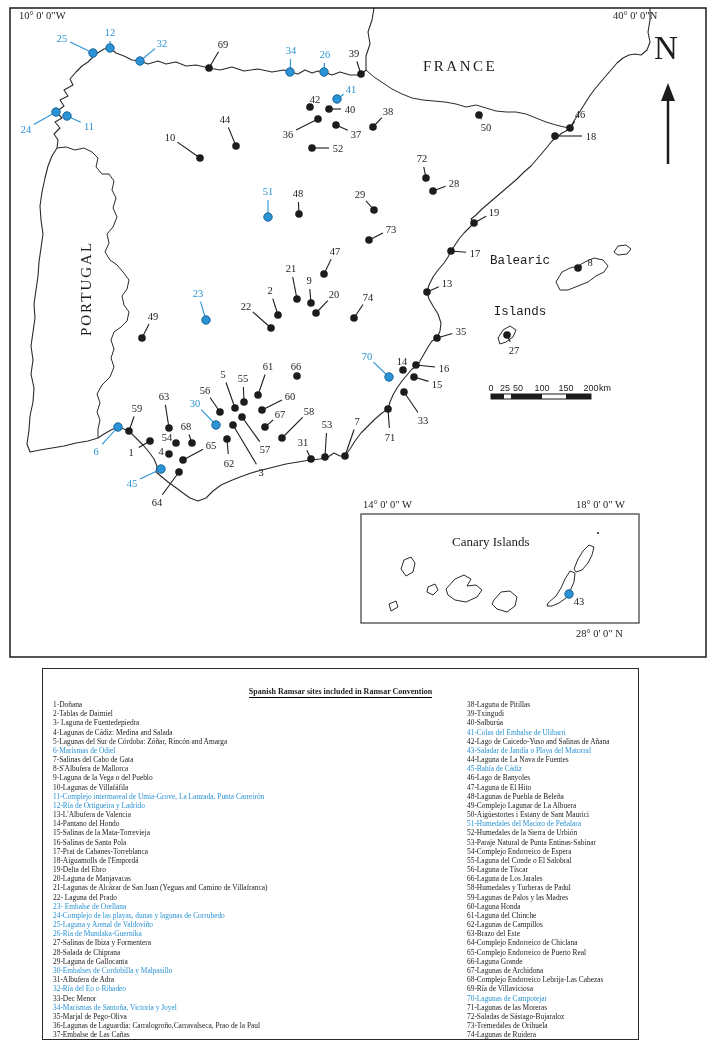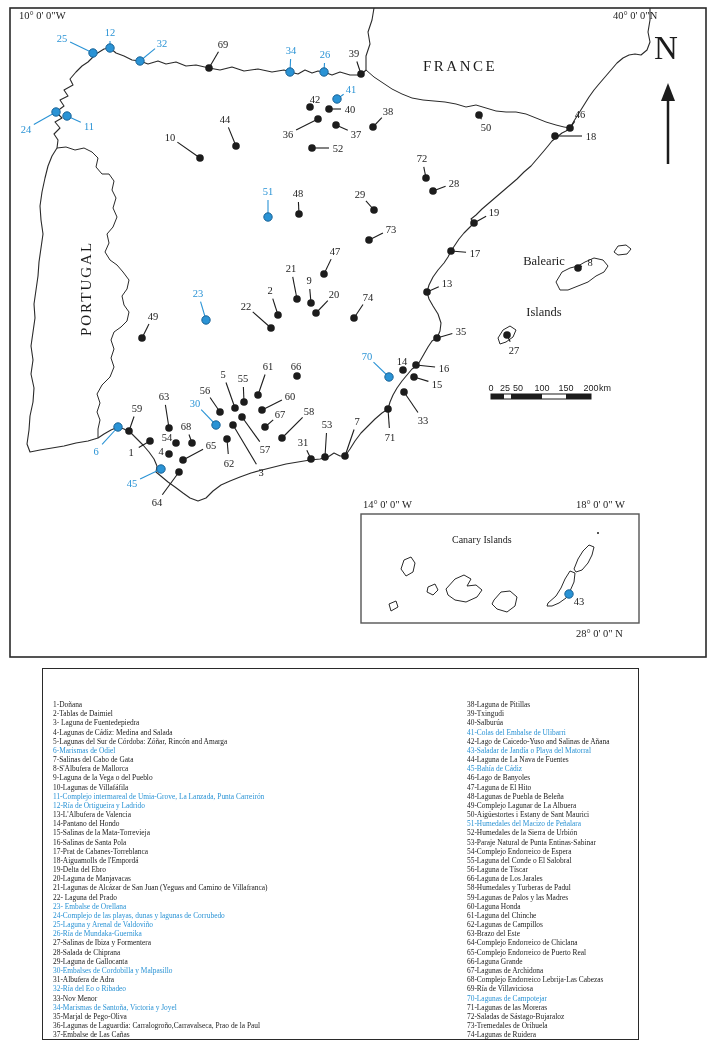--- a/index.html
+++ b/index.html
@@ -4,21 +4,21 @@
 <style>
   html,body{margin:0;padding:0;background:#fff;}
   #figure{position:relative;width:714px;height:1047px;background:#fff;overflow:hidden;
           font-family:"Liberation Serif", serif;color:#1c1c1c;}
   #map-svg{position:absolute;left:0;top:0;}
   .maplabel{position:absolute;white-space:pre;color:#1c1c1c;}
   .coord{font-size:10.5px;}
   .france{font-size:15px;letter-spacing:2.5px;margin-left:11px;}
   .portugal{font-size:15px;letter-spacing:2px;transform:rotate(-90deg);text-align:center;width:160px;}
   .balearic{font-size:12.5px;text-align:center;line-height:17px;}
-  .canary{font-size:10px;}
+  .canary{font-size:13px;}
   .northN{font-size:33px;}
   #legend-box{position:absolute;left:42px;top:668px;width:595px;height:370px;
               border:1px solid #2a2a2a;background:#fff;}
   #legend-title-wrap{position:absolute;left:0;top:11px;width:100%;text-align:center;}
   #legend-title{display:inline-block;font-size:8px;font-weight:bold;
                 border-bottom:1px solid #000;padding-bottom:1px;}
   .lg-col{position:absolute;top:31px;}
   #col-left{left:10px;}
   #col-right{left:424px;}
   .lg-item{font-size:7.4px;line-height:9.17px;white-space:nowrap;color:#1c1c1c;}
@@ -293,30 +293,33 @@
       <text x="566" y="391" text-anchor="middle" font-size="9" font-family="&quot;Liberation Sans&quot;, sans-serif" fill="#1c1c1c">150</text>
       <text x="591" y="391" text-anchor="middle" font-size="9" font-family="&quot;Liberation Sans&quot;, sans-serif" fill="#1c1c1c">200</text>
       <text x="599" y="391" font-size="9" font-family="&quot;Liberation Sans&quot;, sans-serif" fill="#1c1c1c">km</text>
     </svg>
 
   <div class="maplabel coord" style="left:19px;top:10px;">10° 0' 0"W</div>
   <div class="maplabel coord" style="left:613px;top:10px;">40° 0' 0"N</div>
   <div class="maplabel northN" style="left:654px;top:30px;">N</div>
   <div class="maplabel france" style="left:412px;top:58px;">FRANCE</div>
   <div class="maplabel portugal" style="left:6px;top:280px;">PORTUGAL</div>
-  <div class="maplabel balearic" style="left:494px;top:219px;width:100px;">
+  <div class="maplabel balearic" style="left:470px;top:219px;width:100px;font-family:Liberation Mono, monospace;">
     <div>Balearic</div>
     <div>Islands</div>
   </div>
   <div class="maplabel canary" style="left:452px;top:534px;">Canary Islands</div>
   <div class="maplabel coord" style="left:363px;top:499px;">14° 0' 0" W</div>
   <div class="maplabel coord" style="left:576px;top:499px;">18° 0' 0" W</div>
   <div class="maplabel coord" style="left:576px;top:628px;">28° 0' 0" N</div>
 
   <div id="legend-box">
+    <div id="legend-title-wrap">
+      <span id="legend-title">Spanish Ramsar sites included in Ramsar Convention</span>
+    </div>
     <div id="col-left" class="lg-col">
         <div class="lg-item">1-Doñana</div>
         <div class="lg-item">2-Tablas de Daimiel</div>
         <div class="lg-item">3- Laguna de Fuentedepiedra</div>
         <div class="lg-item">4-Lagunas de Cádiz: Medina and Salada</div>
         <div class="lg-item">5-Lagunas del Sur de Córdoba: Zóñar, Rincón and Amarga</div>
         <div class="lg-item blue">6-Marismas de Odiel</div>
         <div class="lg-item">7-Salinas del Cabo de Gata</div>
         <div class="lg-item">8-S'Albufera de Mallorca</div>
         <div class="lg-item">9-Laguna de la Vega o del Pueblo</div>
@@ -336,21 +339,21 @@
         <div class="lg-item blue">23- Embalse de Orellana</div>
         <div class="lg-item blue">24-Complejo de las playas, dunas y lagunas de Corrubedo</div>
         <div class="lg-item blue">25-Laguna y Arenal de Valdoviño</div>
         <div class="lg-item blue">26-Ría de Mundaka-Guernika</div>
         <div class="lg-item">27-Salinas de Ibiza y Formentera</div>
         <div class="lg-item">28-Salada de Chiprana</div>
         <div class="lg-item">29-Laguna de Gallocanta</div>
         <div class="lg-item blue">30-Embalses de Cordobilla y Malpasillo</div>
         <div class="lg-item">31-Albufera de Adra</div>
         <div class="lg-item blue">32-Ría del Eo o Ribadeo</div>
-        <div class="lg-item">33-Nov Menor</div>
+        <div class="lg-item">33-Dec Menor</div>
         <div class="lg-item blue">34-Marismas de Santoña, Victoria y Joyel</div>
         <div class="lg-item">35-Marjal de Pego-Oliva</div>
         <div class="lg-item">36-Lagunas de Laguardia: Carralogroño,Carravalseca, Prao de la Paul</div>
         <div class="lg-item">37-Embalse de Las Cañas</div>
       </div>
     <div id="col-right" class="lg-col">
         <div class="lg-item">38-Laguna de Pitillas</div>
         <div class="lg-item">39-Txingudi</div>
         <div class="lg-item">40-Salburúa</div>
         <div class="lg-item blue">41-Colas del Embalse de Ulibarri</div>

